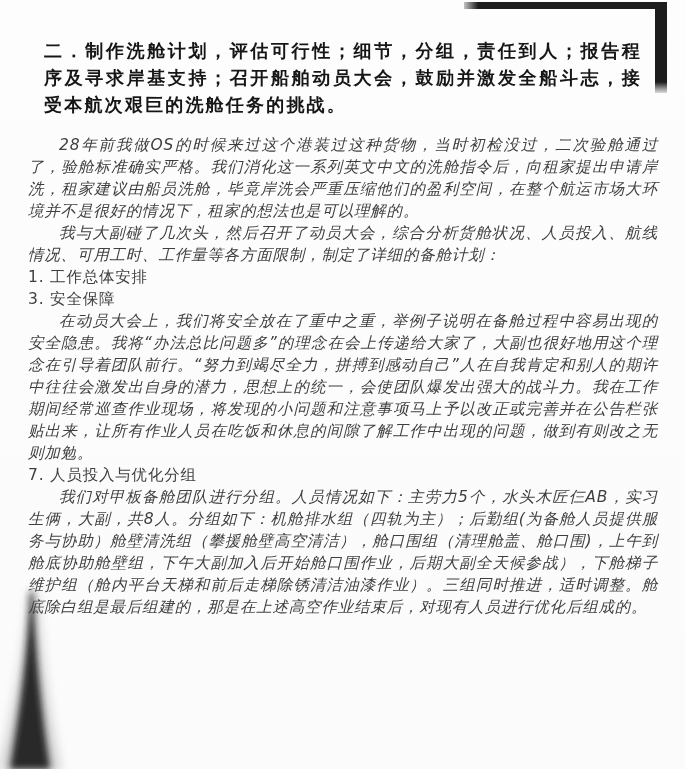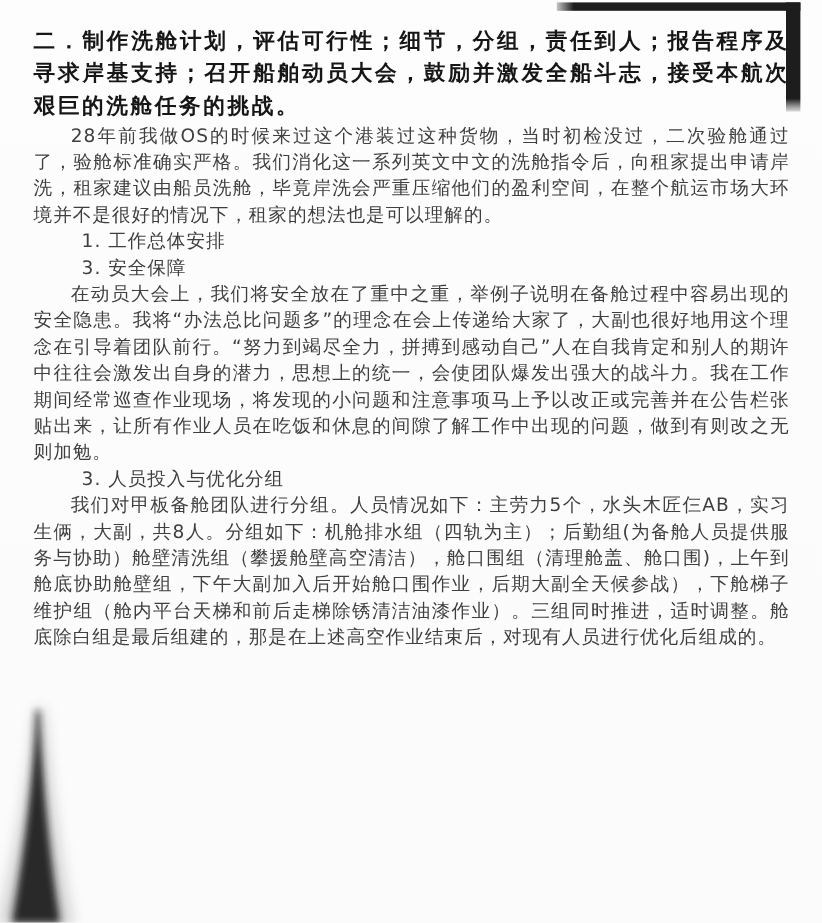--- a/index.html
+++ b/index.html
@@ -29,33 +29,33 @@
     color: #3f3f3f;
   }
   .head1 {
     font-weight: bold;
     font-size: 18px;
     line-height: 27px;
     letter-spacing: 2.2px;
     color: #161616;
     text-align: justify;
     text-justify: inter-ideograph;
-    margin: 0;
+    margin: 16px;
   }
   .para, .h2 {
     font-size: 15.5px;
     line-height: 22px;
     letter-spacing: 0.8px;
     text-align: justify;
     text-justify: inter-ideograph;
     margin: 0;
     color: #3f3f3f;
   }
-  .para { text-indent: 2em; }
-  .h2   { text-indent: 0; margin-left: 40px; }
+  .para { text-indent: 2em; font-style: italic; }
+  .h2   { text-indent: 0; }
   
   .corner-h {
     position: absolute;
     left: 464px; top: 2px;
     width: 203px; height: 7px;
     background: linear-gradient(to right, rgba(29,29,29,0.25) 0%, #1d1d1d 7%, #1d1d1d 100%);
   }
   .corner-v {
     position: absolute;
     left: 655px; top: 2px;
@@ -74,24 +74,25 @@
 <body>
 
 <div class="page">
 
   <div class="corner-h"></div>
   <div class="corner-v"></div>
 
   <div class="doc">
     <p class="head1">二．制作洗舱计划，评估可行性；细节，分组，责任到人；报告程序及寻求岸基支持；召开船舶动员大会，鼓励并激发全船斗志，接受本航次艰巨的洗舱任务的挑战。</p>
     <p class="para">28年前我做OS的时候来过这个港装过这种货物，当时初检没过，二次验舱通过了，验舱标准确实严格。我们消化这一系列英文中文的洗舱指令后，向租家提出申请岸洗，租家建议由船员洗舱，毕竟岸洗会严重压缩他们的盈利空间，在整个航运市场大环境并不是很好的情况下，租家的想法也是可以理解的。</p>
+    <p class="para">我与大副碰了几次头，然后召开了动员大会，综合分析货舱状况、人员投入、航线情况、可用工时、工作量等各方面限制，制定了详细的备舱计划：</p>
     <p class="h2">1. 工作总体安排</p>
     <p class="h2">3. 安全保障</p>
     <p class="para">在动员大会上，我们将安全放在了重中之重，举例子说明在备舱过程中容易出现的安全隐患。我将“办法总比问题多”的理念在会上传递给大家了，大副也很好地用这个理念在引导着团队前行。“努力到竭尽全力，拼搏到感动自己”人在自我肯定和别人的期许中往往会激发出自身的潜力，思想上的统一，会使团队爆发出强大的战斗力。我在工作期间经常巡查作业现场，将发现的小问题和注意事项马上予以改正或完善并在公告栏张贴出来，让所有作业人员在吃饭和休息的间隙了解工作中出现的问题，做到有则改之无则加勉。</p>
-    <p class="h2">3. 人员投入与优化分组</p>
+    <p class="h2">7. 人员投入与优化分组</p>
     <p class="para">我们对甲板备舱团队进行分组。人员情况如下：主劳力5个，水头木匠仨AB，实习生俩，大副，共8人。分组如下：机舱排水组（四轨为主）；后勤组(为备舱人员提供服务与协助）舱壁清洗组（攀援舱壁高空清洁），舱口围组（清理舱盖、舱口围)，上午到舱底协助舱壁组，下午大副加入后开始舱口围作业，后期大副全天候参战），下舱梯子维护组（舱内平台天梯和前后走梯除锈清洁油漆作业）。三组同时推进，适时调整。舱底除白组是最后组建的，那是在上述高空作业结束后，对现有人员进行优化后组成的。</p>
   </div>
 
   <svg class="curl" viewBox="0 0 110 229" aria-hidden="true">
     <defs>
       <filter id="soft1" x="-50%" y="-50%" width="200%" height="200%">
         <feGaussianBlur stdDeviation="3.2"></feGaussianBlur>
       </filter>
       <filter id="soft2" x="-50%" y="-50%" width="200%" height="200%">
         <feGaussianBlur stdDeviation="6"></feGaussianBlur>

